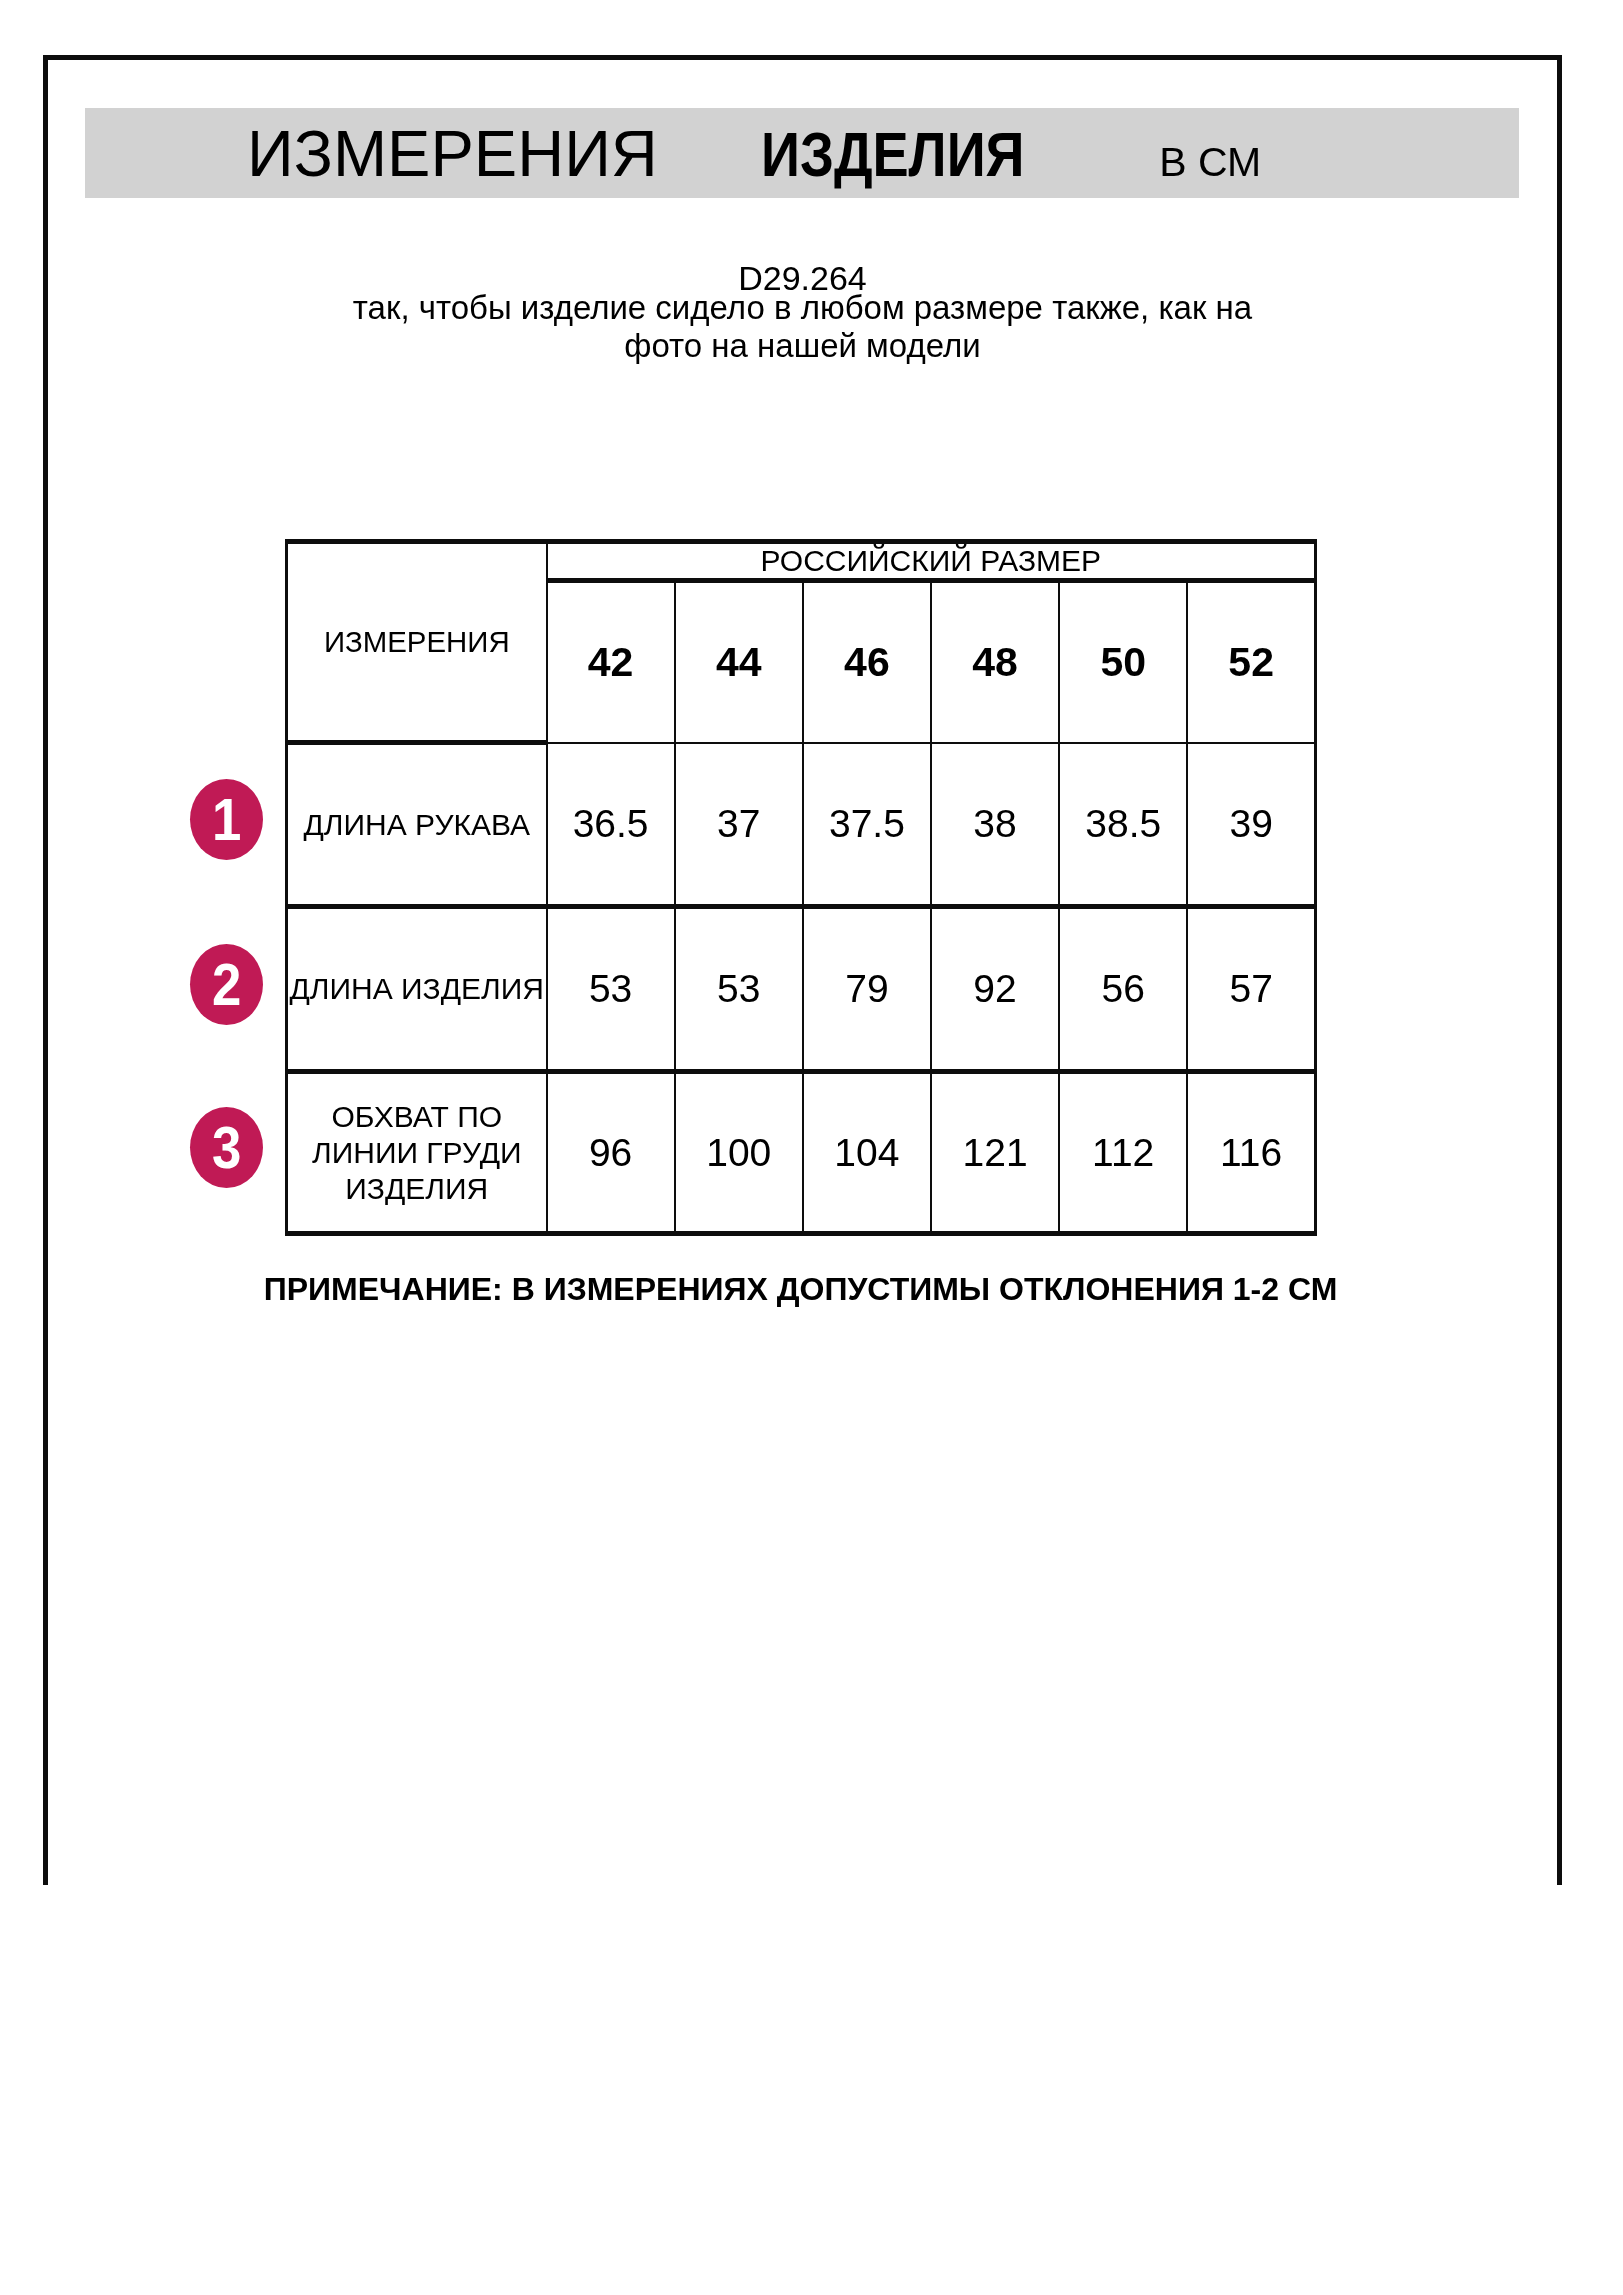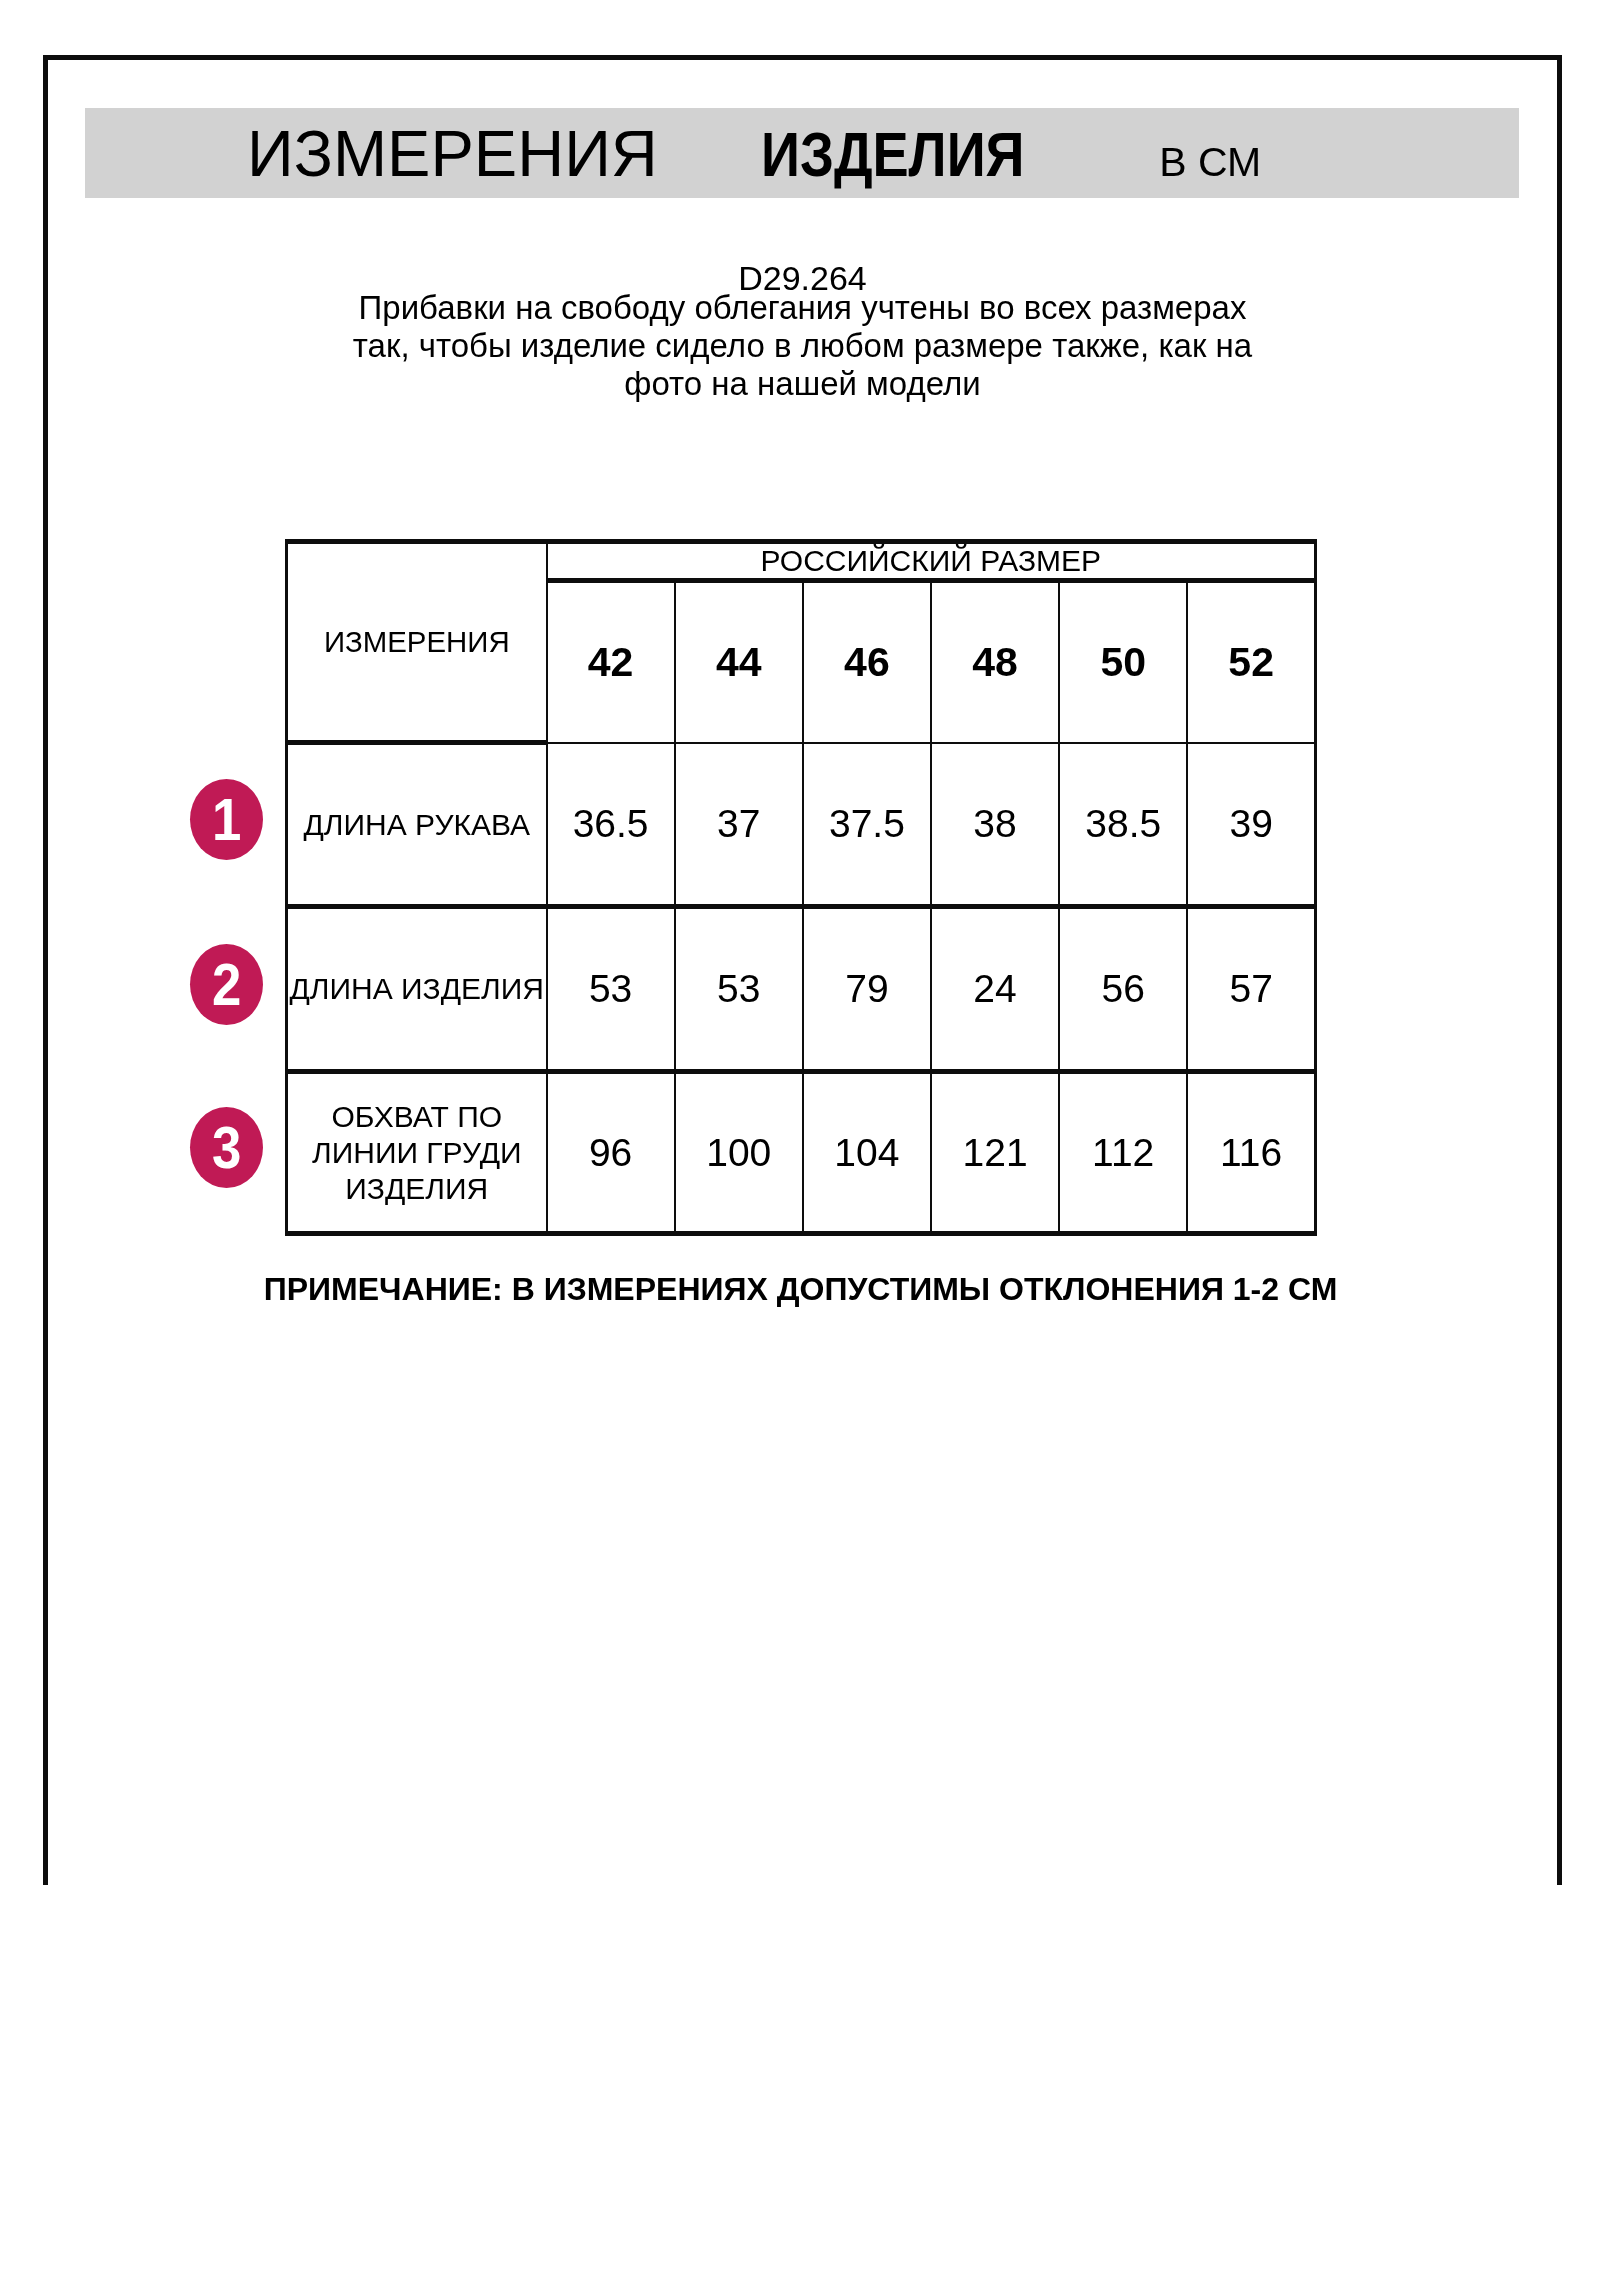--- a/index.html
+++ b/index.html
@@ -54,21 +54,20 @@
 
   <div class="graybar">
     <span class="bar-t1">ИЗМЕРЕНИЯ</span>
     <span class="bar-t2">ИЗДЕЛИЯ</span>
     <span class="bar-t3">В СМ</span>
   </div>
 
   <div class="code">D29.264</div>
 
   <div class="desc">
-    <div>Прибавки на свободу облегания учтены во всех размерах</div>
     <div>так, чтобы изделие сидело в любом размере также, как на</div>
     <div>фото на нашей модели</div>
   </div>
 
   <table class="sizetable">
     <colgroup>
       <col style="width:260px">
       <col>
         <col>
         <col>
@@ -100,21 +99,21 @@
       <td class="cell-val b-bot">38.5</td>
       <td class="cell-val b-bot b-right">39</td>
     </tr>
     <tr style="height:165px">
       <td class="cell-label b-left b-bot">
         <div>ДЛИНА ИЗДЕЛИЯ</div>
       </td>
       <td class="cell-val b-bot">53</td>
       <td class="cell-val b-bot">53</td>
       <td class="cell-val b-bot">79</td>
-      <td class="cell-val b-bot">24</td>
+      <td class="cell-val b-bot">92</td>
       <td class="cell-val b-bot">56</td>
       <td class="cell-val b-bot b-right">57</td>
     </tr>
     <tr style="height:162px">
       <td class="cell-label b-left b-bot">
         <div>ОБХВАТ ПО</div>
         <div>ЛИНИИ ГРУДИ</div>
         <div>ИЗДЕЛИЯ</div>
       </td>
       <td class="cell-val b-bot">96</td>

